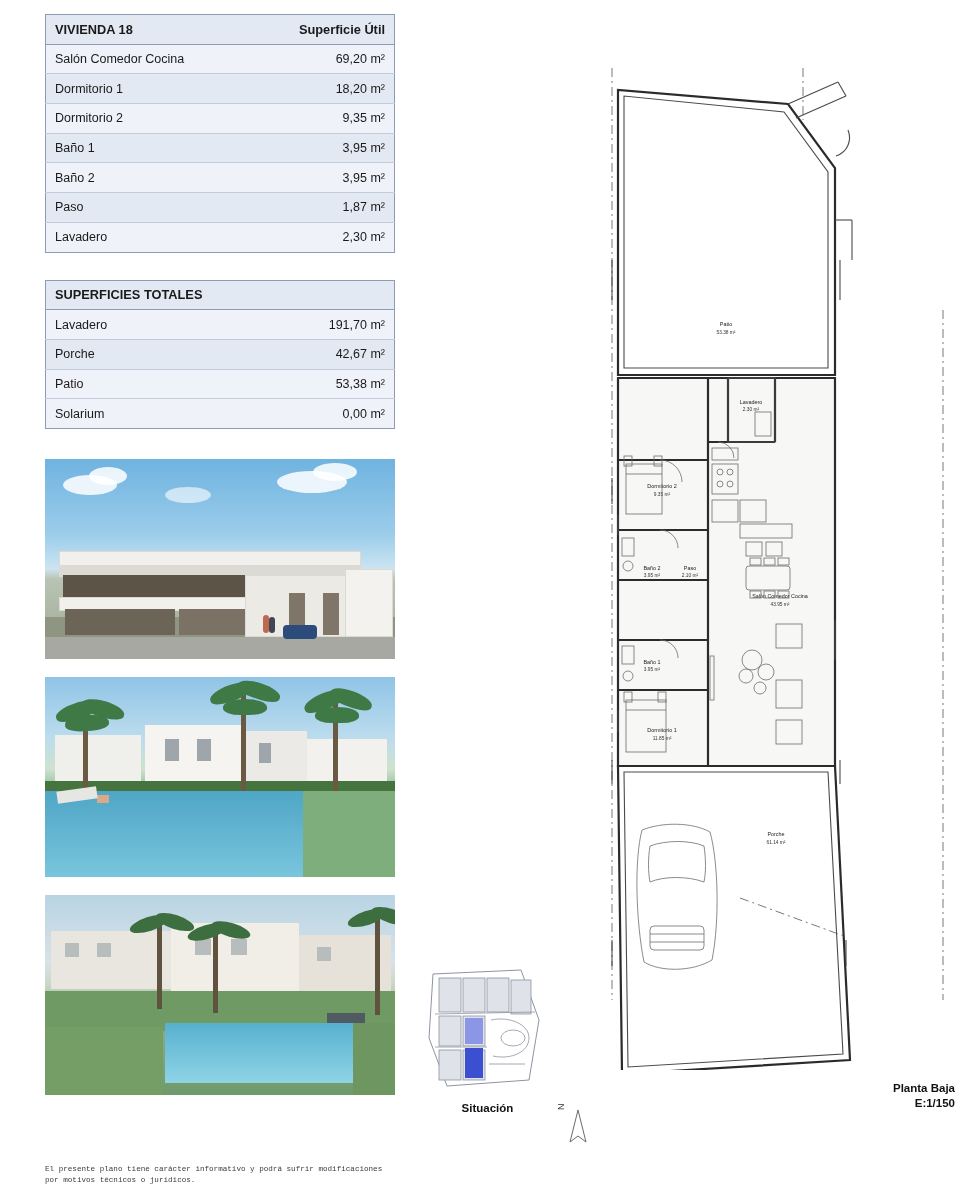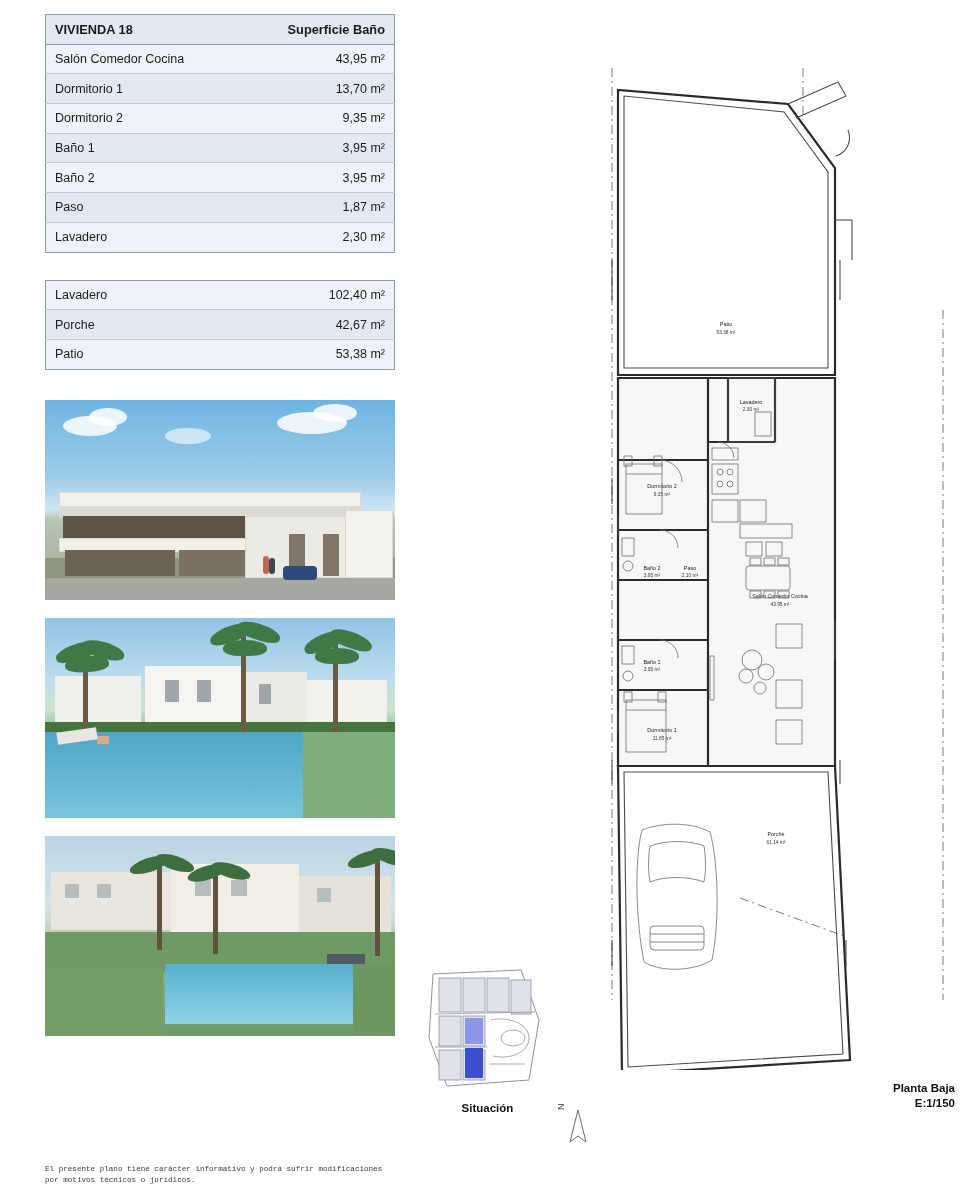--- a/index.html
+++ b/index.html
@@ -161,29 +161,29 @@
 </style>
 </head>
 <body>
 
 <div class="left-col">
 
   <table class="sheet">
     <tbody>
       <tr class="header">
         <td class="label">VIVIENDA 18</td>
-        <td class="value">Superficie Baño</td>
+        <td class="value">Superficie Útil</td>
       </tr>
       <tr class="odd">
         <td class="label">Salón Comedor Cocina</td>
-        <td class="value">43,95 m²</td>
+        <td class="value">69,20 m²</td>
       </tr>
       <tr class="even">
         <td class="label">Dormitorio 1</td>
-        <td class="value">13,70 m²</td>
+        <td class="value">18,20 m²</td>
       </tr>
       <tr class="odd">
         <td class="label">Dormitorio 2</td>
         <td class="value">9,35 m²</td>
       </tr>
       <tr class="even">
         <td class="label">Baño 1</td>
         <td class="value">3,95 m²</td>
       </tr>
       <tr class="odd">
@@ -198,31 +198,39 @@
         <td class="label">Lavadero</td>
         <td class="value">2,30 m²</td>
       </tr>
     </tbody>
   </table>
 
   <div class="table-gap"></div>
 
   <table class="sheet">
     <tbody>
+      <tr class="header">
+        <td class="label">SUPERFICIES TOTALES</td>
+        <td class="value"></td>
+      </tr>
       <tr class="odd">
         <td class="label">Lavadero</td>
-        <td class="value">102,40 m²</td>
+        <td class="value">191,70 m²</td>
       </tr>
       <tr class="even">
         <td class="label">Porche</td>
         <td class="value">42,67 m²</td>
       </tr>
       <tr class="odd">
         <td class="label">Patio</td>
         <td class="value">53,38 m²</td>
+      </tr>
+      <tr class="odd">
+        <td class="label">Solarium</td>
+        <td class="value">0,00 m²</td>
       </tr>
     </tbody>
   </table>
 
   <div class="renders">
 
     <div class="render r1">
       <div class="cloud" style="left:18px;top:16px;width:54px;height:20px;"></div>
       <div class="cloud" style="left:44px;top:8px;width:38px;height:18px;"></div>
       <div class="cloud" style="left:120px;top:28px;width:46px;height:16px;opacity:.6;"></div>

